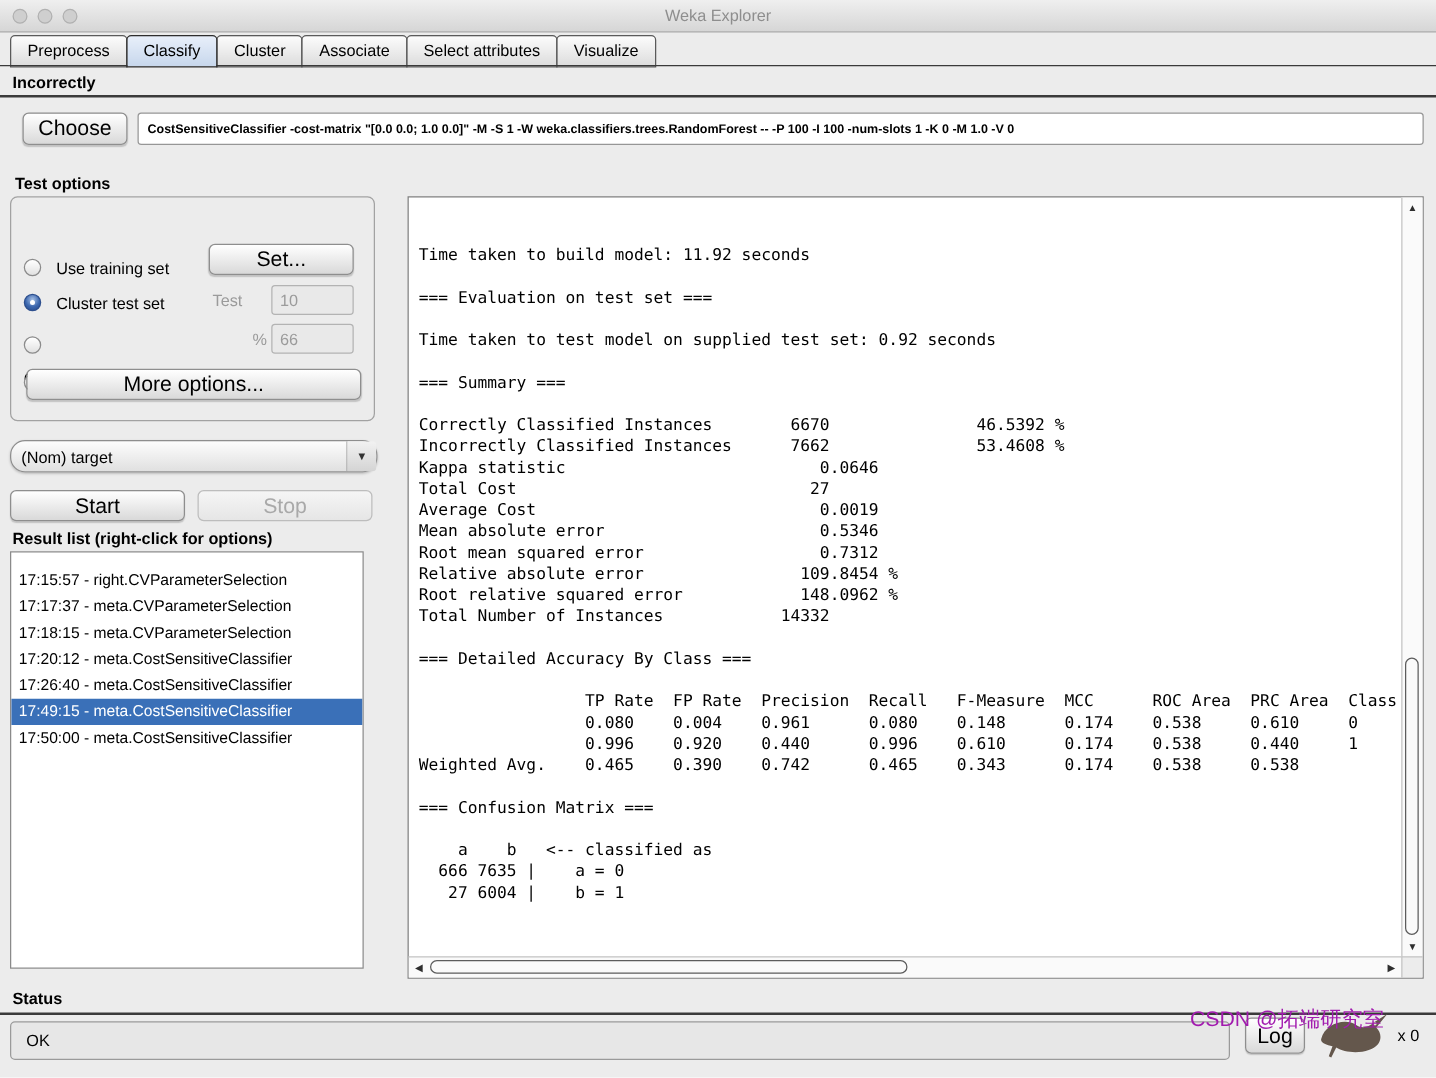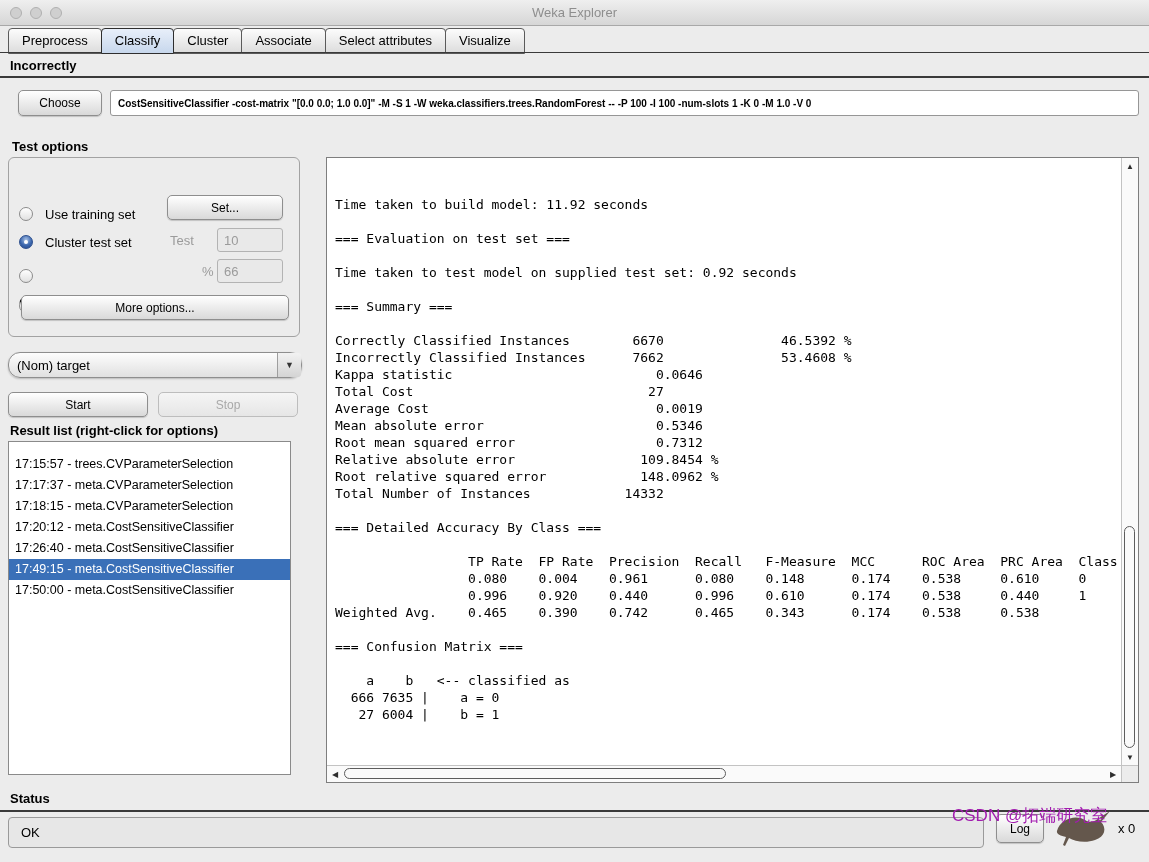--- a/index.html
+++ b/index.html
@@ -19,21 +19,21 @@
        border-radius:4px 4px 0 0;background:linear-gradient(#fcfcfc,#dcdcdc);cursor:default;}
   .tab.selected{background:linear-gradient(#e8effa,#c7d7ec);border-color:#2e2e2e;position:relative;z-index:2;}
   .rule{position:absolute;left:0;right:0;height:2px;background:#3a3a3a;}
   #rule-tabs{top:52px;height:1px;}
   #rule-classifier{top:76px;}
   #rule-status{top:810px;}
 
   
   .aqua-btn{display:flex;align-items:center;justify-content:center;border:1px solid #8e8e8e;border-radius:5px;
             background:linear-gradient(#ffffff,#ececec 50%,#d9d9d9);box-shadow:0 1px 1px rgba(0,0,0,.18);
-            box-sizing:border-box;font-size:12px;cursor:default;}
+            box-sizing:border-box;font-size:17px;cursor:default;}
   .aqua-btn.disabled{color:#a9a9a9;background:linear-gradient(#f5f5f5,#e6e6e6);box-shadow:none;border-color:#bdbdbd;}
   .radio{width:14px;height:14px;border-radius:50%;border:1px solid #8b8b8b;
          background:linear-gradient(#ffffff,#e1e1e1);box-sizing:border-box;flex:none;position:relative;}
   .radio.sel{border-color:#2d4f8e;background:radial-gradient(circle at 50% 32%,#a9c2e6 0%,#3c67ae 55%,#27498a 100%);}
   .radio.sel::after{content:'';position:absolute;left:4px;top:4px;width:4px;height:4px;border-radius:50%;background:#fff;}
   .dis-field{background:#e9e9e9;border:1px solid #b3b3b3;border-radius:3px;color:#9b9b9b;
              display:flex;align-items:center;padding:0 6px;box-sizing:border-box;}
 
   
   #classifier-label{position:absolute;top:58px;left:10px;font-weight:bold;}
@@ -156,21 +156,21 @@
 <div id="target-combo">
   <span class="val">(Nom) target</span>
   <span id="combo-arrow">▼</span>
 </div>
 
 <div class="aqua-btn" id="start-btn">Start</div>
 <div class="aqua-btn disabled" id="stop-btn">Stop</div>
 
 <div id="result-label">Result list (right-click for options)</div>
 <div id="result-list">
-  <div class="rl-item">17:15:57 - trees.CVParameterSelection</div>
+  <div class="rl-item">17:15:57 - right.CVParameterSelection</div>
   <div class="rl-item">17:17:37 - meta.CVParameterSelection</div>
   <div class="rl-item">17:18:15 - meta.CVParameterSelection</div>
   <div class="rl-item">17:20:12 - meta.CostSensitiveClassifier</div>
   <div class="rl-item">17:26:40 - meta.CostSensitiveClassifier</div>
   <div class="rl-item selected">17:49:15 - meta.CostSensitiveClassifier</div>
   <div class="rl-item">17:50:00 - meta.CostSensitiveClassifier</div>
 </div>
 
 <div id="output-label">Classifier output</div>
 <div id="output-panel">

